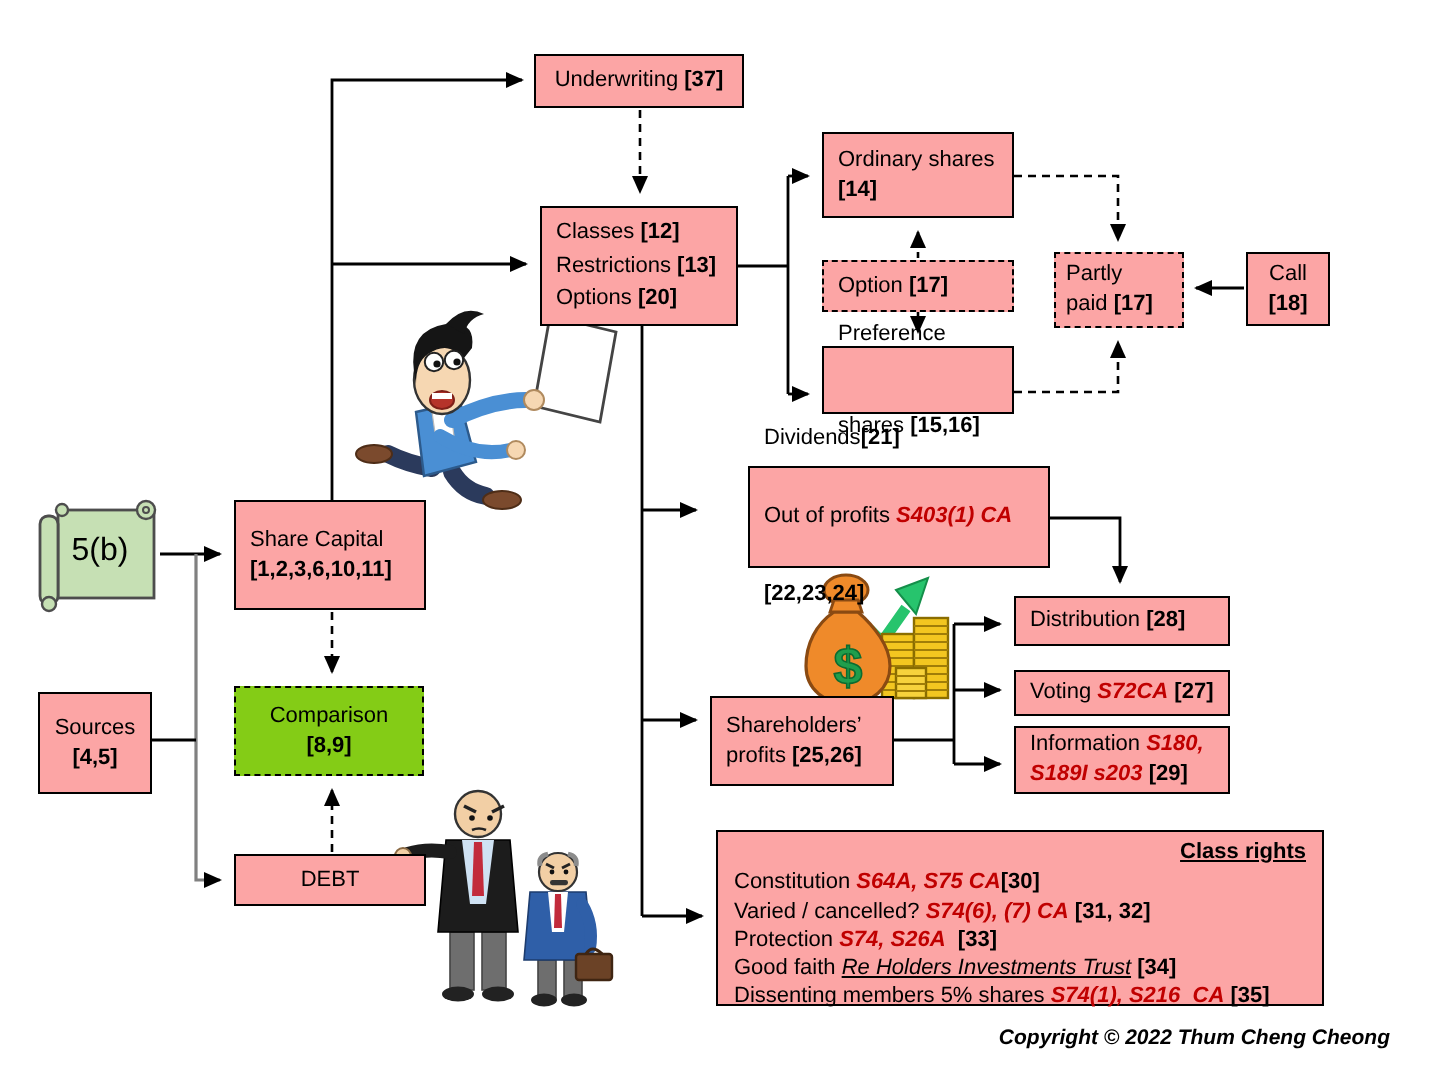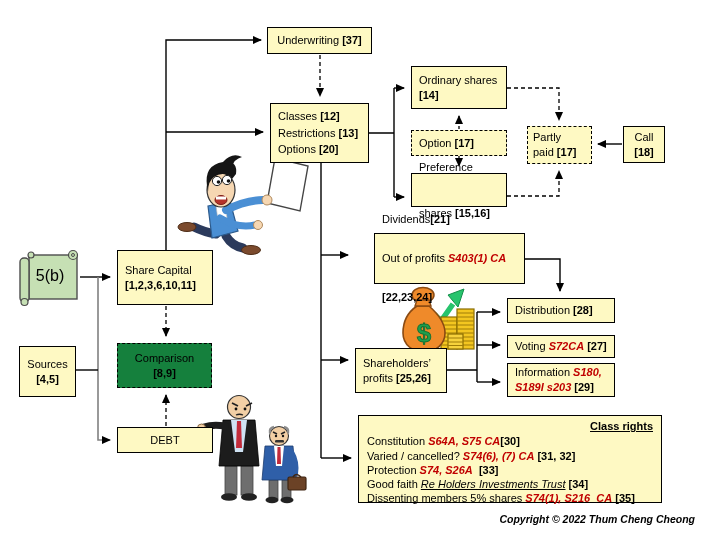--- a/index.html
+++ b/index.html
@@ -1,25 +1,25 @@
 <!DOCTYPE html>
 <html><head>
 <meta charset="utf-8">
 <style>
   html,body{margin:0;padding:0;background:#fff;}
   #stage{position:relative;width:720px;height:540px;background:#fff;overflow:hidden;
          font-family:"Liberation Sans",sans-serif;color:#000;}
   #wires{position:absolute;left:0;top:0;width:720px;height:540px;}
-  .node{position:absolute;box-sizing:border-box;border:1.4px solid #000;background:#fef9c3;
+  .node{position:absolute;box-sizing:border-box;border:1.4px solid #000;background:#fca5a5;
         font-size:11px;line-height:1.34;display:flex;flex-direction:column;
         justify-content:center;padding:2px 7px;z-index:2;}
   .node .ln{white-space:pre;}
   .center{align-items:center;text-align:center;}
   .dashedb{border-style:dashed;}
-  .grayfill{background:#15803d;}
+  .grayfill{background:#84cc16;}
   .sg-b{font-weight:700;}
   .sg-r{color:#C00000;font-weight:700;font-style:italic;}
   .sg-iu{font-style:italic;text-decoration:underline;}
   .cr-title{text-align:right;font-weight:700;text-decoration:underline;margin-bottom:1px;}
   .copyright{position:absolute;top:513px;left:380px;width:315px;text-align:right;
              font-size:10.5px;font-style:italic;font-weight:700;z-index:2;}
   .icon{position:absolute;z-index:1;}
   .scroll-label{position:absolute;left:10px;top:12px;width:48px;height:34px;
                 display:flex;align-items:center;justify-content:center;
                 font-size:16px;z-index:3;}

